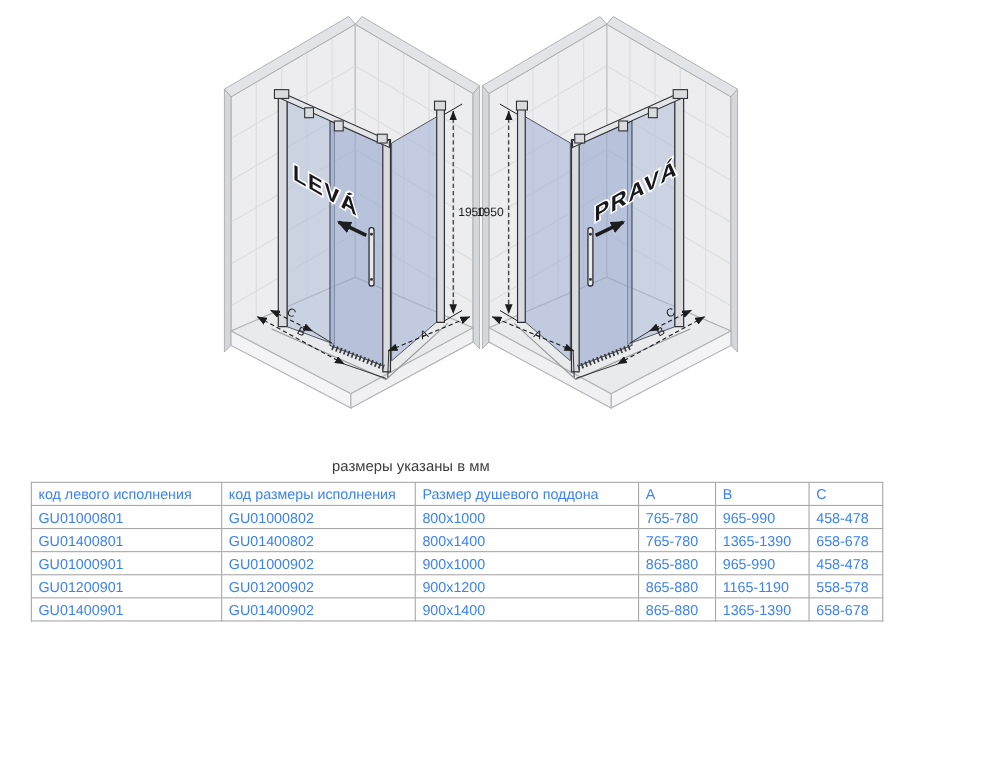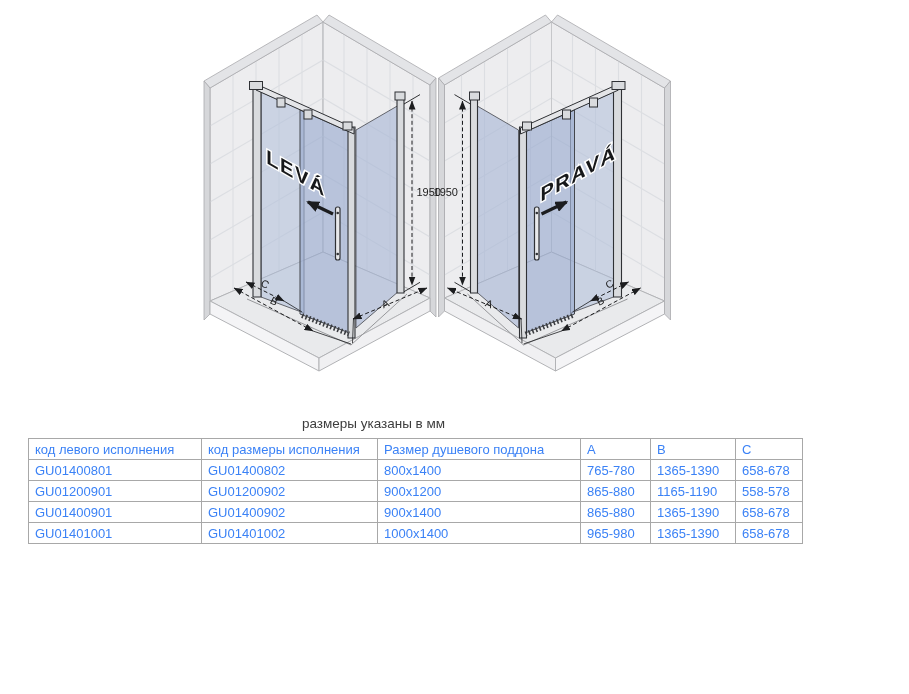--- a/index.html
+++ b/index.html
@@ -140,47 +140,55 @@
           <th>код левого исполнения</th>
           <th>код размеры исполнения</th>
           <th>Размер душевого поддона</th>
           <th>A</th>
           <th>B</th>
           <th>C</th>
         </tr>
     </thead>
     <tbody id="tbody">
         <tr>
+          <td>GU01000801</td>
+          <td>GU01000802</td>
+          <td>800x1000</td>
+          <td>765-780</td>
+          <td>965-990</td>
+          <td>458-478</td>
+        </tr>
+        <tr>
           <td>GU01400801</td>
           <td>GU01400802</td>
           <td>800x1400</td>
           <td>765-780</td>
           <td>1365-1390</td>
           <td>658-678</td>
+        </tr>
+        <tr>
+          <td>GU01000901</td>
+          <td>GU01000902</td>
+          <td>900x1000</td>
+          <td>865-880</td>
+          <td>965-990</td>
+          <td>458-478</td>
         </tr>
         <tr>
           <td>GU01200901</td>
           <td>GU01200902</td>
           <td>900x1200</td>
           <td>865-880</td>
           <td>1165-1190</td>
           <td>558-578</td>
         </tr>
         <tr>
           <td>GU01400901</td>
           <td>GU01400902</td>
           <td>900x1400</td>
           <td>865-880</td>
           <td>1365-1390</td>
           <td>658-678</td>
         </tr>
-        <tr>
-          <td>GU01401001</td>
-          <td>GU01401002</td>
-          <td>1000x1400</td>
-          <td>965-980</td>
-          <td>1365-1390</td>
-          <td>658-678</td>
-        </tr>
       </tbody>
   </table>
 
 </div>
 
 </body></html>

